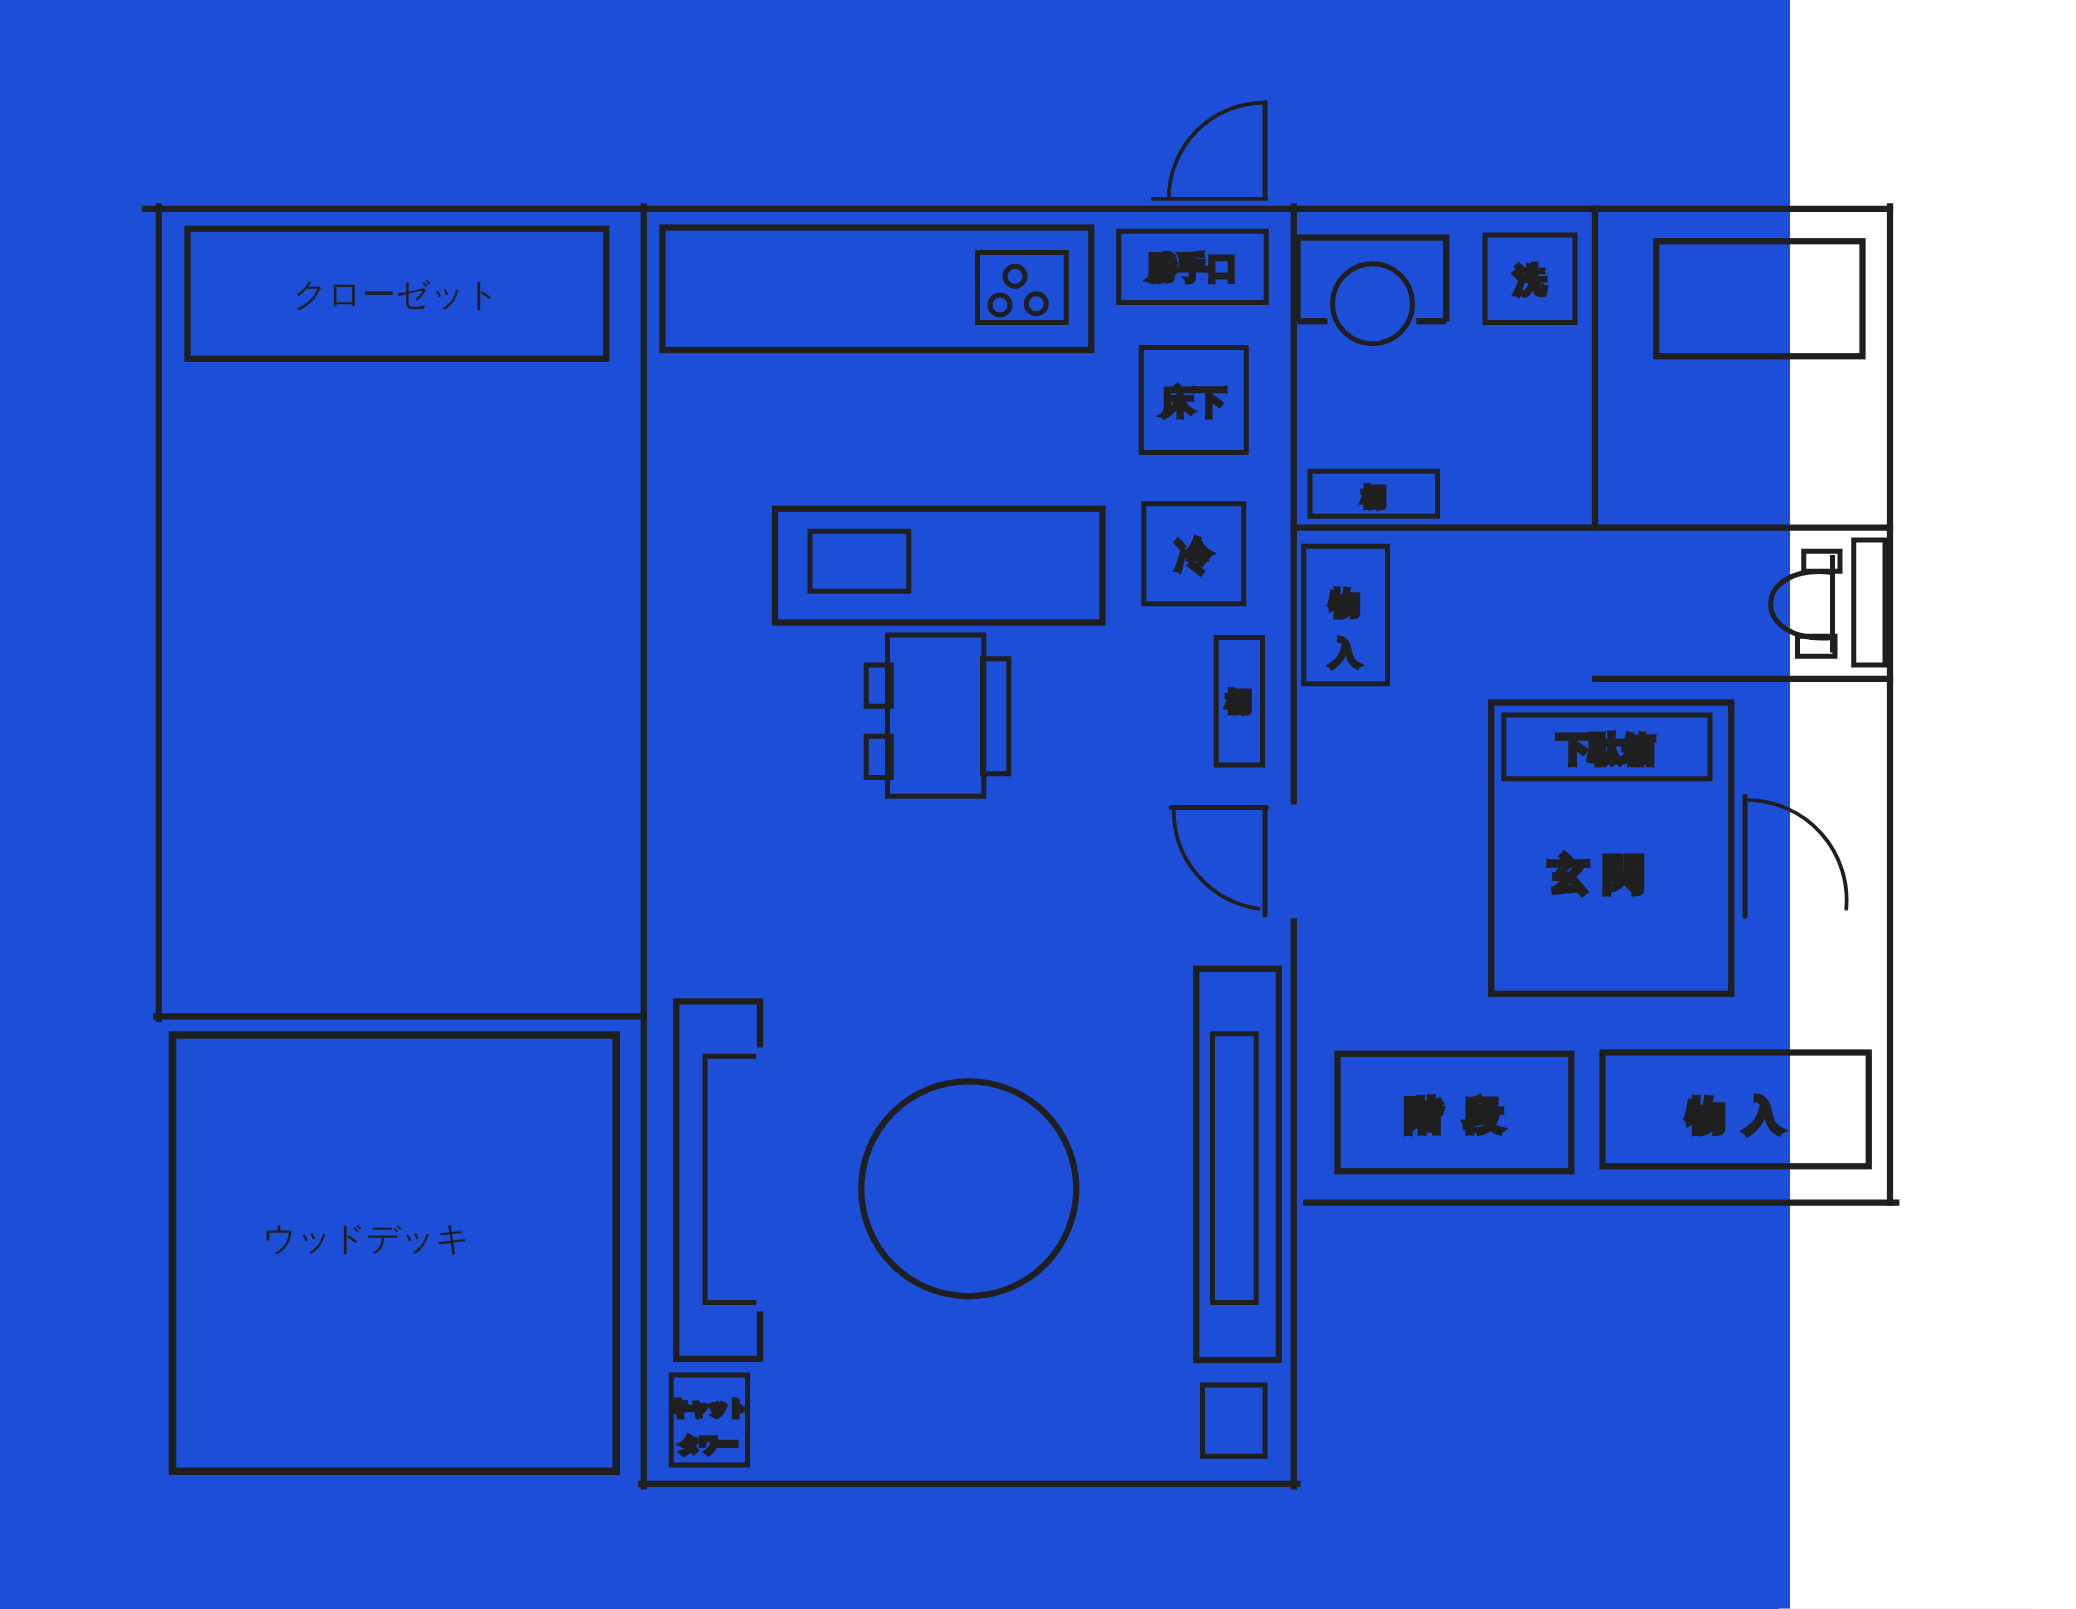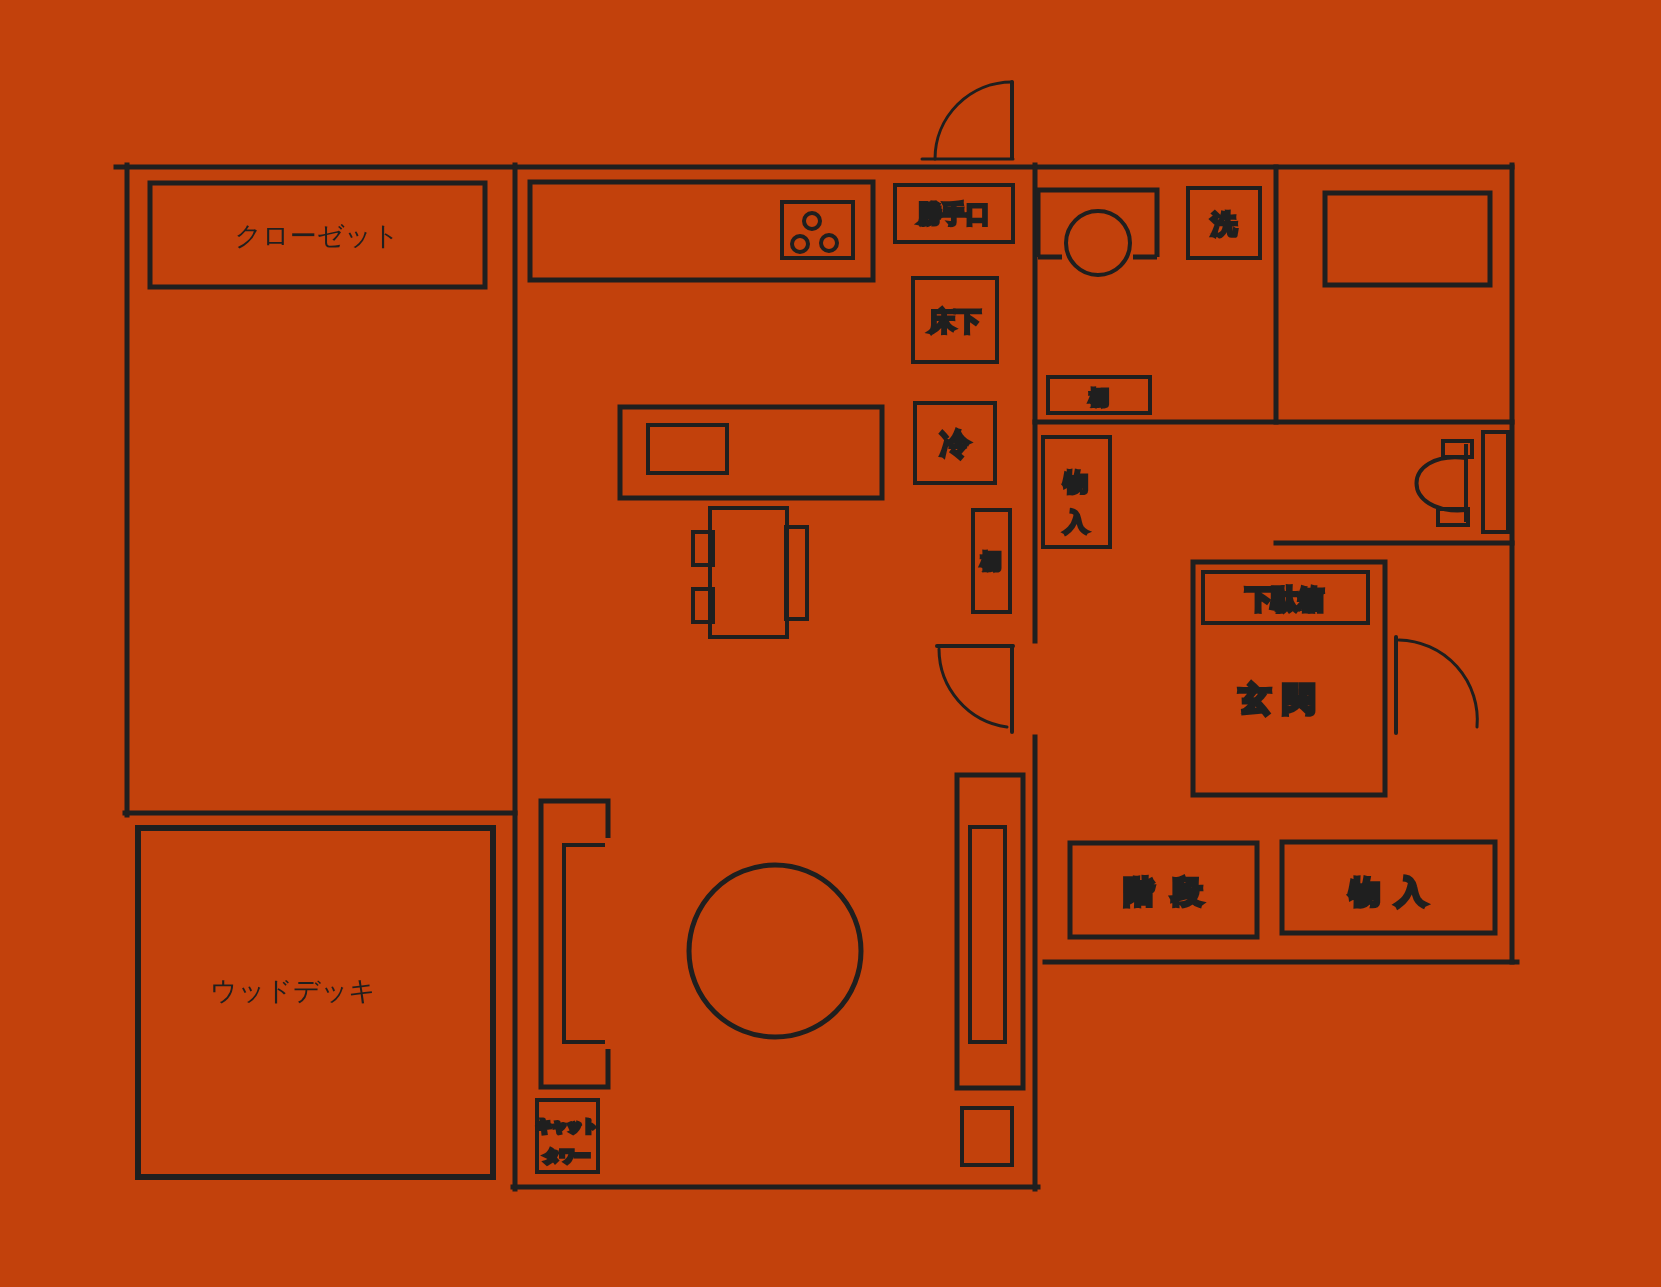--- a/index.html
+++ b/index.html
@@ -5,23 +5,23 @@
   html, body {
     margin: 0;
     padding: 0;
     background: #ffffff;
     width: 1661px;
     height: 1287px;
     overflow: hidden;
   }
   .plan-wrap {
     position: relative;
-    width: 1661px;
+    width: 1432px;
     height: 1287px;
-    background: #c2410c;
+    background: #1d4ed8;
   }
   svg text {
     font-family: "DejaVu Sans", sans-serif;
     fill: #1f1f1f;
   }
   .ink { stroke: #1f1f1f; fill: none; }
 </style>
 </head>
 <body>
 

